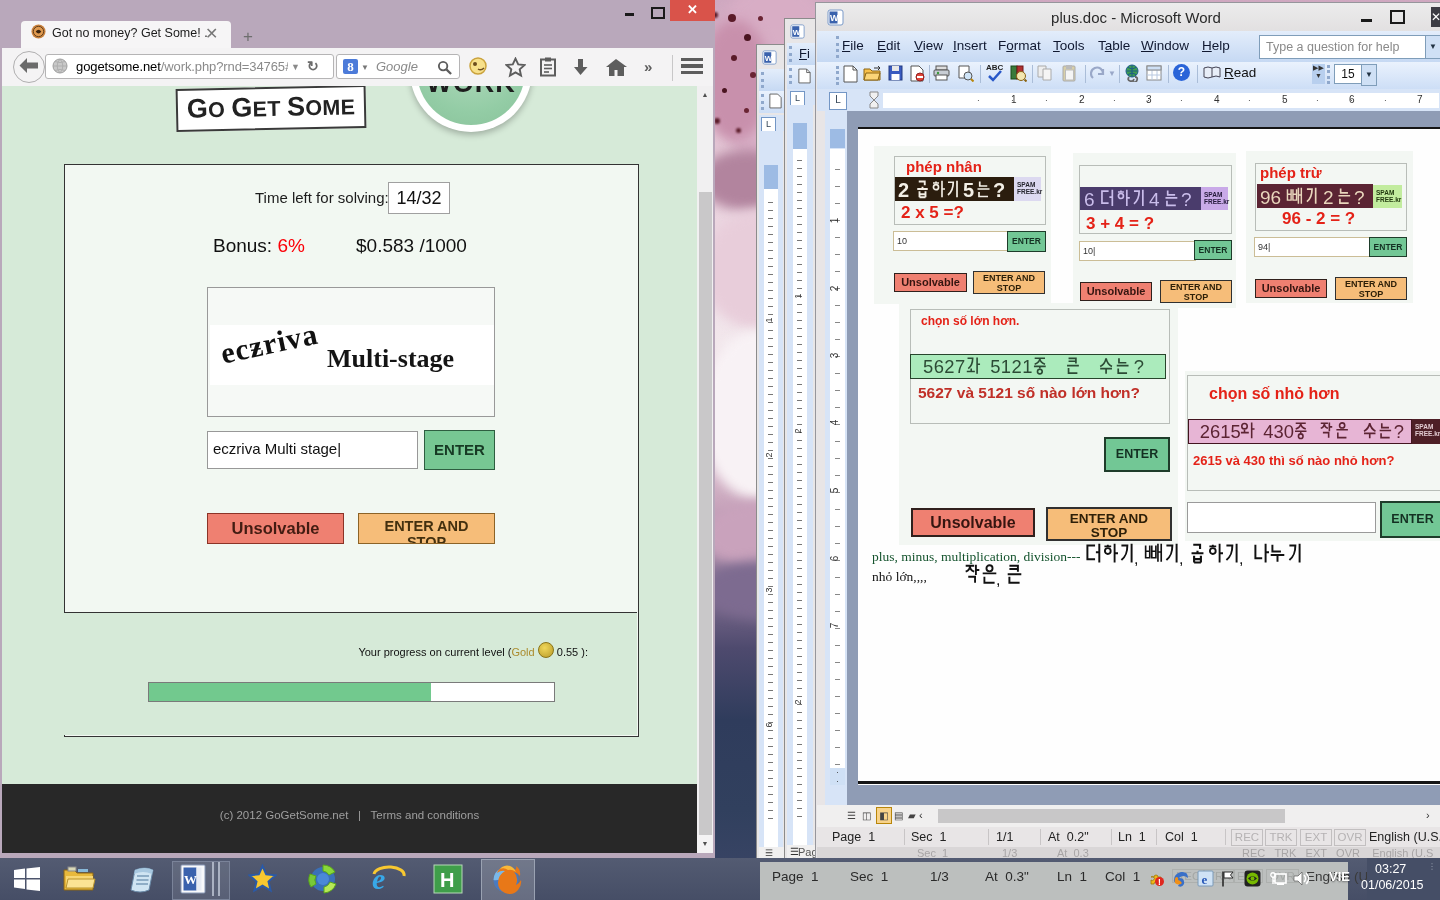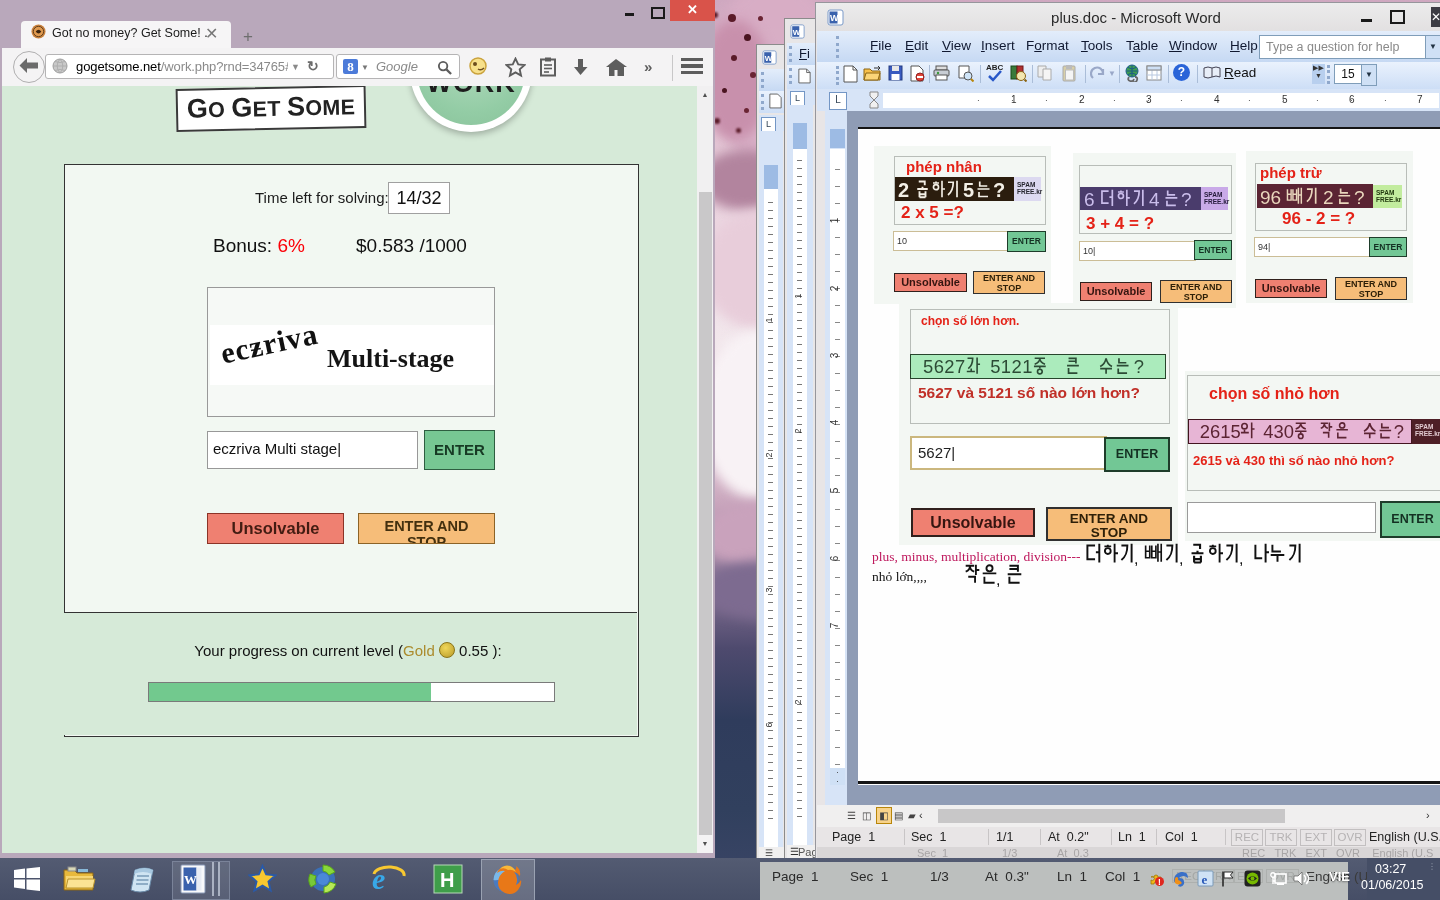--- a/index.html
+++ b/index.html
@@ -66,21 +66,21 @@
 #tray{position:absolute;left:760px;top:4px;width:588px;height:38px;background:#bcbfbe;}
 .trst{position:absolute;top:7px;font-size:13.5px;color:#2a2a2a;white-space:nowrap;}
 .trayic{position:absolute;top:8px;width:17px;height:17px;}
 #clockarea{position:absolute;left:1367px;top:0;width:73px;height:42px;background:#454e66;}
 .ffbtn{position:absolute;left:481px;top:1px;width:52px;height:41px;background:rgba(255,255,255,0.18);border:1px solid #9aa2b2;}
 .wordbtn{position:absolute;left:172px;top:3px;width:56px;height:37px;background:rgba(255,255,255,0.10);border:1px solid #7a8399;}
 
 #word .wtitle{left:0;top:0;width:625px;height:28px;background:linear-gradient(180deg,#ececec,#e2e0e1);}
 #word .wttext{left:200px;top:6px;width:240px;text-align:center;font-size:15px;color:#2a2a2a;}
 #word .menubar{left:1px;top:28px;width:623px;height:31px;background:linear-gradient(180deg,#e3edfb,#c6d9f3);border-bottom:1px solid #b2c6e2;}
-.mi{position:absolute;top:35px;font-size:13.5px;color:#101830;margin-left:28px;}
+.mi{position:absolute;top:35px;font-size:13.5px;color:#101830;}
 .mi u{text-decoration:underline;}
 #word .qbox{left:443px;top:32px;width:165px;height:22px;background:#fff;border:1px solid #7f9db9;font-size:12.5px;color:#8a8a8a;line-height:22px;padding-left:6px;}
 #word .qdrop{left:609px;top:32px;width:14px;height:22px;background:#cfe0f5;border:1px solid #7f9db9;font-size:8px;color:#234;text-align:center;line-height:22px;}
 #word .toolbar{left:1px;top:59px;width:623px;height:27px;background:linear-gradient(180deg,#eaf2fd,#cddef6);border-bottom:1px solid #aec4e0;}
 #word .rulerh{left:1px;top:86px;width:623px;height:22px;background:#d7e4f7;}
 #word .rulerhw{left:67px;top:90px;width:556px;height:15px;background:#fff;font-size:10px;color:#333;}
 #word .lbox{left:13px;top:89px;width:16px;height:16px;background:#fff;border:1px solid #7396c5;}
 #word .rulerv{left:9px;top:108px;width:22px;height:694px;background:#d7e4f7;}
 #word .rulervw{left:14px;top:146px;width:15px;height:622px;background:#fff;}
 #word .docgrey{left:31px;top:108px;width:594px;height:694px;background:#8f9cb5;}
@@ -263,24 +263,25 @@
       <div class="abs" style="left:205px;top:201px;width:286px;height:128px;border:1px solid #999;background:#f6f9f6;"></div>
       <div class="abs capstrip"></div>
       <div class="abs capword1">ecƶriva</div>
       <div class="abs capword2">Multi-stage</div>
       <div class="abs" style="left:205px;top:345px;width:209px;height:36px;background:#fff;border:1px solid #989898;"></div>
       <div class="abs" style="left:211px;top:354px;font-size:15px;color:#111;">eczriva Multi stage|</div>
       <div class="abs btn-enter" style="left:422px;top:344px;width:69px;height:38px;">ENTER</div>
       <div class="abs btn-unsol" style="left:205px;top:427px;width:135px;height:29px;">Unsolvable</div>
       <div class="abs btn-stop" style="left:356px;top:427px;width:135px;height:29px;">ENTER AND<br>STOP</div>
       <div class="abs" style="left:62px;top:526px;width:573px;height:122px;border-top:1px solid #333;background:#d6ead8;"></div>
-      <div class="abs" style="left:106px;top:556px;width:480px;text-align:center;font-size:15px;color:#111;">Your progress on current level (<span style="color:#ab8b2d;">Gold</span> <span class="coin"></span> 0.55 ):</div>
+      <div class="abs" style="left:106px;top:556px;width:480px;text-align:right;font-size:11px;color:#111;">Your progress on current level (<span style="color:#ab8b2d;">Gold</span> <span class="coin"></span> 0.55 ):</div>
       <div class="abs pbar">
           <div class="pfill"></div>
         </div>
+      <div class="abs footer">(c) 2012 GoGetSome.net&nbsp;&nbsp;&nbsp;|&nbsp;&nbsp;&nbsp;Terms and conditions</div>
     </div>
     <div id="scrollv" class="abs"></div>
     <div class="abs sb-up">▲</div>
     <div class="abs sb-thumb"></div>
     <div class="abs sb-dn">▼</div>
   </div>
   <div id="wback1" class="abs">
     <svg class="cwin-icon" style="left:5px;top:5px;" viewBox="0 0 17 17">
         <rect x="1" y="1" width="15" height="15" rx="2" fill="#fff" stroke="#7a9ac9"></rect>
         <rect x="2.5" y="2.5" width="8" height="12" fill="#3a62ad"></rect>
@@ -587,21 +588,20 @@
         </g>
         <g transform="translate(194,2) scale(0.8)">
           <use href="#hsu"></use>
         </g>
         <g transform="translate(212,2) scale(0.8)">
           <use href="#hneun"></use>
         </g>
         <text x="232" y="20" font-size="20" fill="#2c4b35" font-family="Liberation Sans">?</text>
       </svg>
     <div class="abs dred" style="left:102px;top:381px;font-size:15.5px;">5627 và 5121 số nào lớn hơn?</div>
-    <div class="win" style="left:94px;top:433px;width:187px;height:30px;border:2px solid #cbb77e;font-size:15px;color:#222;line-height:30px;padding-left:6px;">5627|</div>
     <div class="wenter" style="left:288px;top:434px;width:62px;height:31px;font-size:12.5px;line-height:31px;border-width:2px;">ENTER</div>
     <div class="wunsol" style="left:95px;top:505px;width:120px;height:25px;font-size:16px;line-height:25px;border-width:2px;">Unsolvable</div>
     <div class="wstop" style="left:230px;top:504px;width:122px;height:27px;font-size:13.5px;line-height:14px;padding-top:3px;border-width:2px;">ENTER AND<br>STOP</div>
 
     <div class="pzbox" style="left:371px;top:372px;width:256px;height:114px;"></div>
     <div class="abs red" style="left:393px;top:382px;font-size:16px;">chọn số nhỏ hơn</div>
     <svg class="cap" style="left:372px;top:416px;width:224px;height:25px;background:#e7b5d5;border:1.5px solid #43141f;box-sizing:border-box;color:#5c2433" viewBox="0 0 224 25">
         <text x="3" y="20" font-size="20" fill="#5c2433" font-family="Liberation Sans">2615</text>
         <g transform="translate(47,2) scale(0.78)">
           <use href="#hwa"></use>
@@ -622,21 +622,21 @@
         <g transform="translate(197,2) scale(0.78)">
           <use href="#hneun"></use>
         </g>
         <text x="214" y="20" font-size="20" fill="#5c2433" font-family="Liberation Sans">?</text>
       </svg>
       <div class="spam" style="left:596px;top:416px;width:29px;height:25px;background:#4e1f26;color:#e3ccd2;box-sizing:border-box;">SPAM<br>FREE.kr</div>
     <div class="abs red" style="left:377px;top:450px;font-size:13px;">2615 và 430 thì số nào nhỏ hơn?</div>
     <div class="win" style="left:371px;top:499px;width:187px;height:29px;border:1px solid #9a9a9a;"></div>
     <div class="wenter" style="left:564px;top:498px;width:61px;height:33px;font-size:12.5px;line-height:33px;border-width:2px;">ENTER</div>
 
-    <div class="abs" style="left:56px;top:546px;font-size:13.5px;color:#be185d;font-family:'Liberation Serif',serif;">plus, minus, multiplication, division---</div>
+    <div class="abs" style="left:56px;top:546px;font-size:13.5px;color:#14532d;font-family:'Liberation Serif',serif;">plus, minus, multiplication, division---</div>
     <svg class="abs" style="left:266px;top:537px;width:228px;height:30px;color:#111" viewBox="0 0 228 30">
         <g transform="translate(2,3) scale(0.85)">
           <use href="#hdeo"></use>
         </g>
         <g transform="translate(19,3) scale(0.85)">
           <use href="#hha"></use>
         </g>
         <g transform="translate(36,3) scale(0.85)">
           <use href="#hgi"></use>
         </g>

